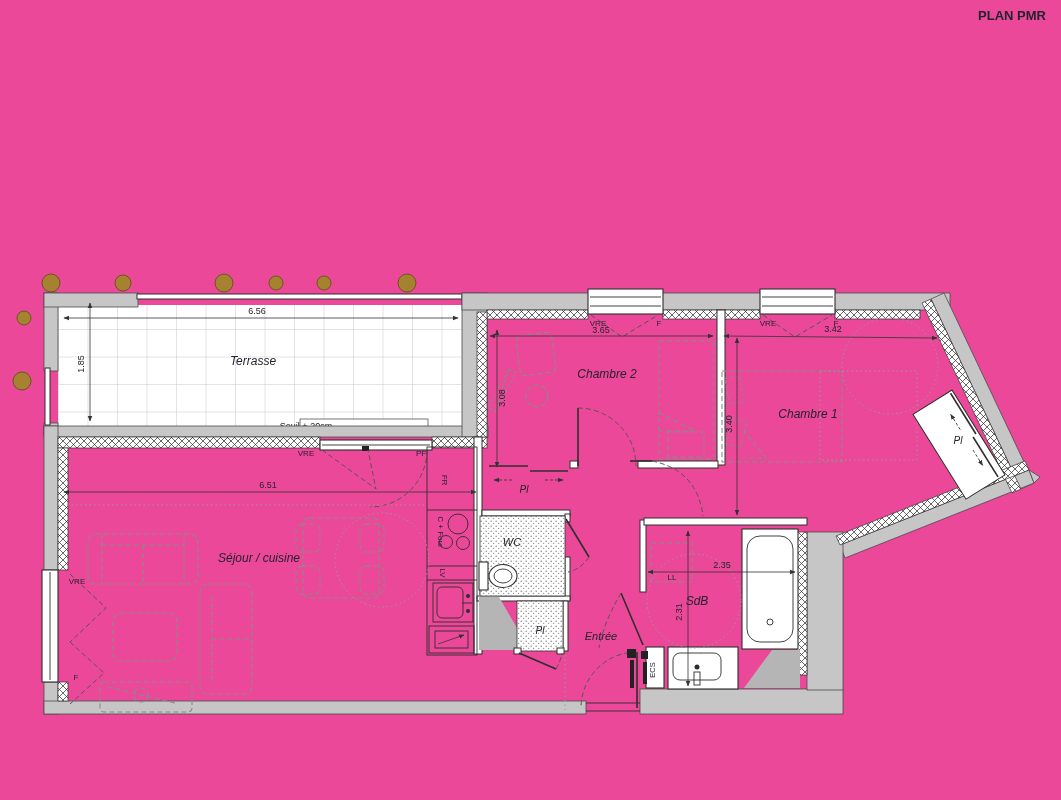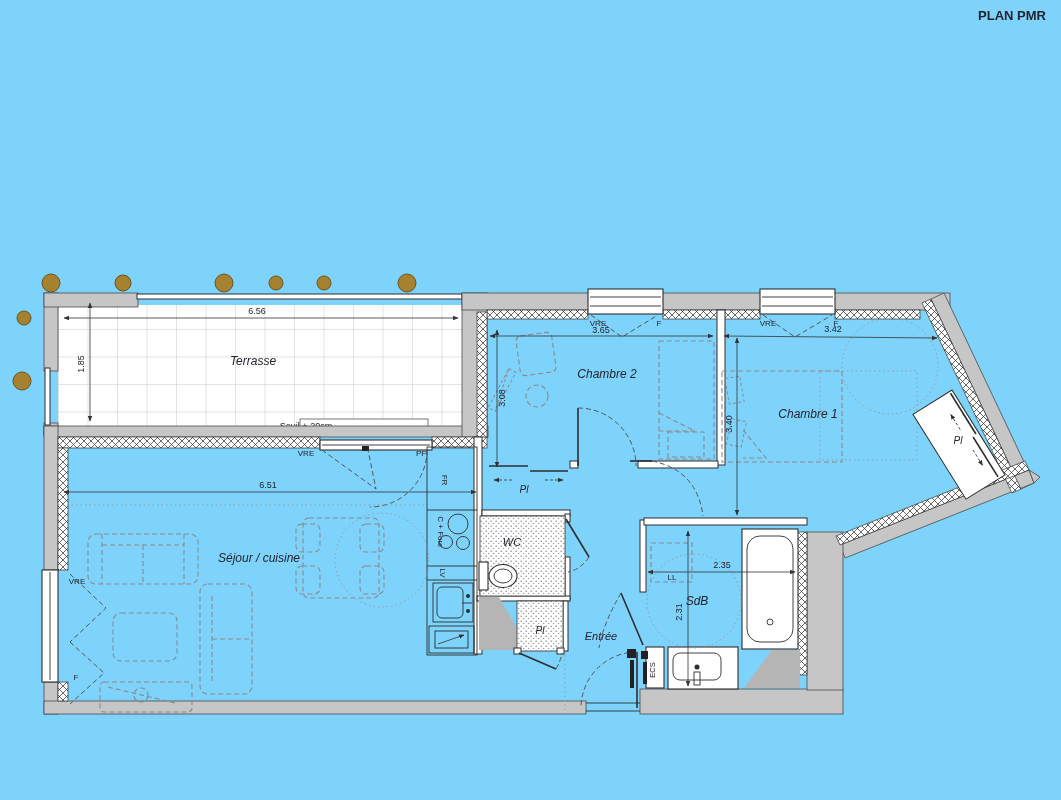--- a/index.html
+++ b/index.html
@@ -1,16 +1,16 @@
 <!DOCTYPE html>
 <html><head>
 <meta charset="utf-8">
 <style>
   html,body{margin:0;padding:0;background:#ffffff;}
-  .page{position:relative;width:1061px;height:800px;background:#7dd3fc;overflow:hidden;
+  .page{position:relative;width:1061px;height:800px;background:#ec4899;overflow:hidden;
         font-family:"Liberation Sans",sans-serif;}
   svg{display:block;}
   .wall{fill:#c6c6c6;stroke:#4a4a4a;stroke-width:0.8;}
   .hatch{fill:url(#hatchPat);stroke:#333;stroke-width:0.7;}
   .tile{fill:url(#tilePat);stroke:none;}
   .stipple{fill:url(#stipplePat);stroke:#333;stroke-width:0.8;}
   .part{fill:#ffffff;stroke:#2e2e2e;stroke-width:1;}
   .fixture{fill:#ffffff;stroke:#2e2e2e;stroke-width:1.1;}
   .fixture-thin{fill:none;stroke:#2e2e2e;stroke-width:0.9;}
   .furn{fill:none;stroke:#8a8a8a;stroke-width:1.1;stroke-dasharray:5 3;}

